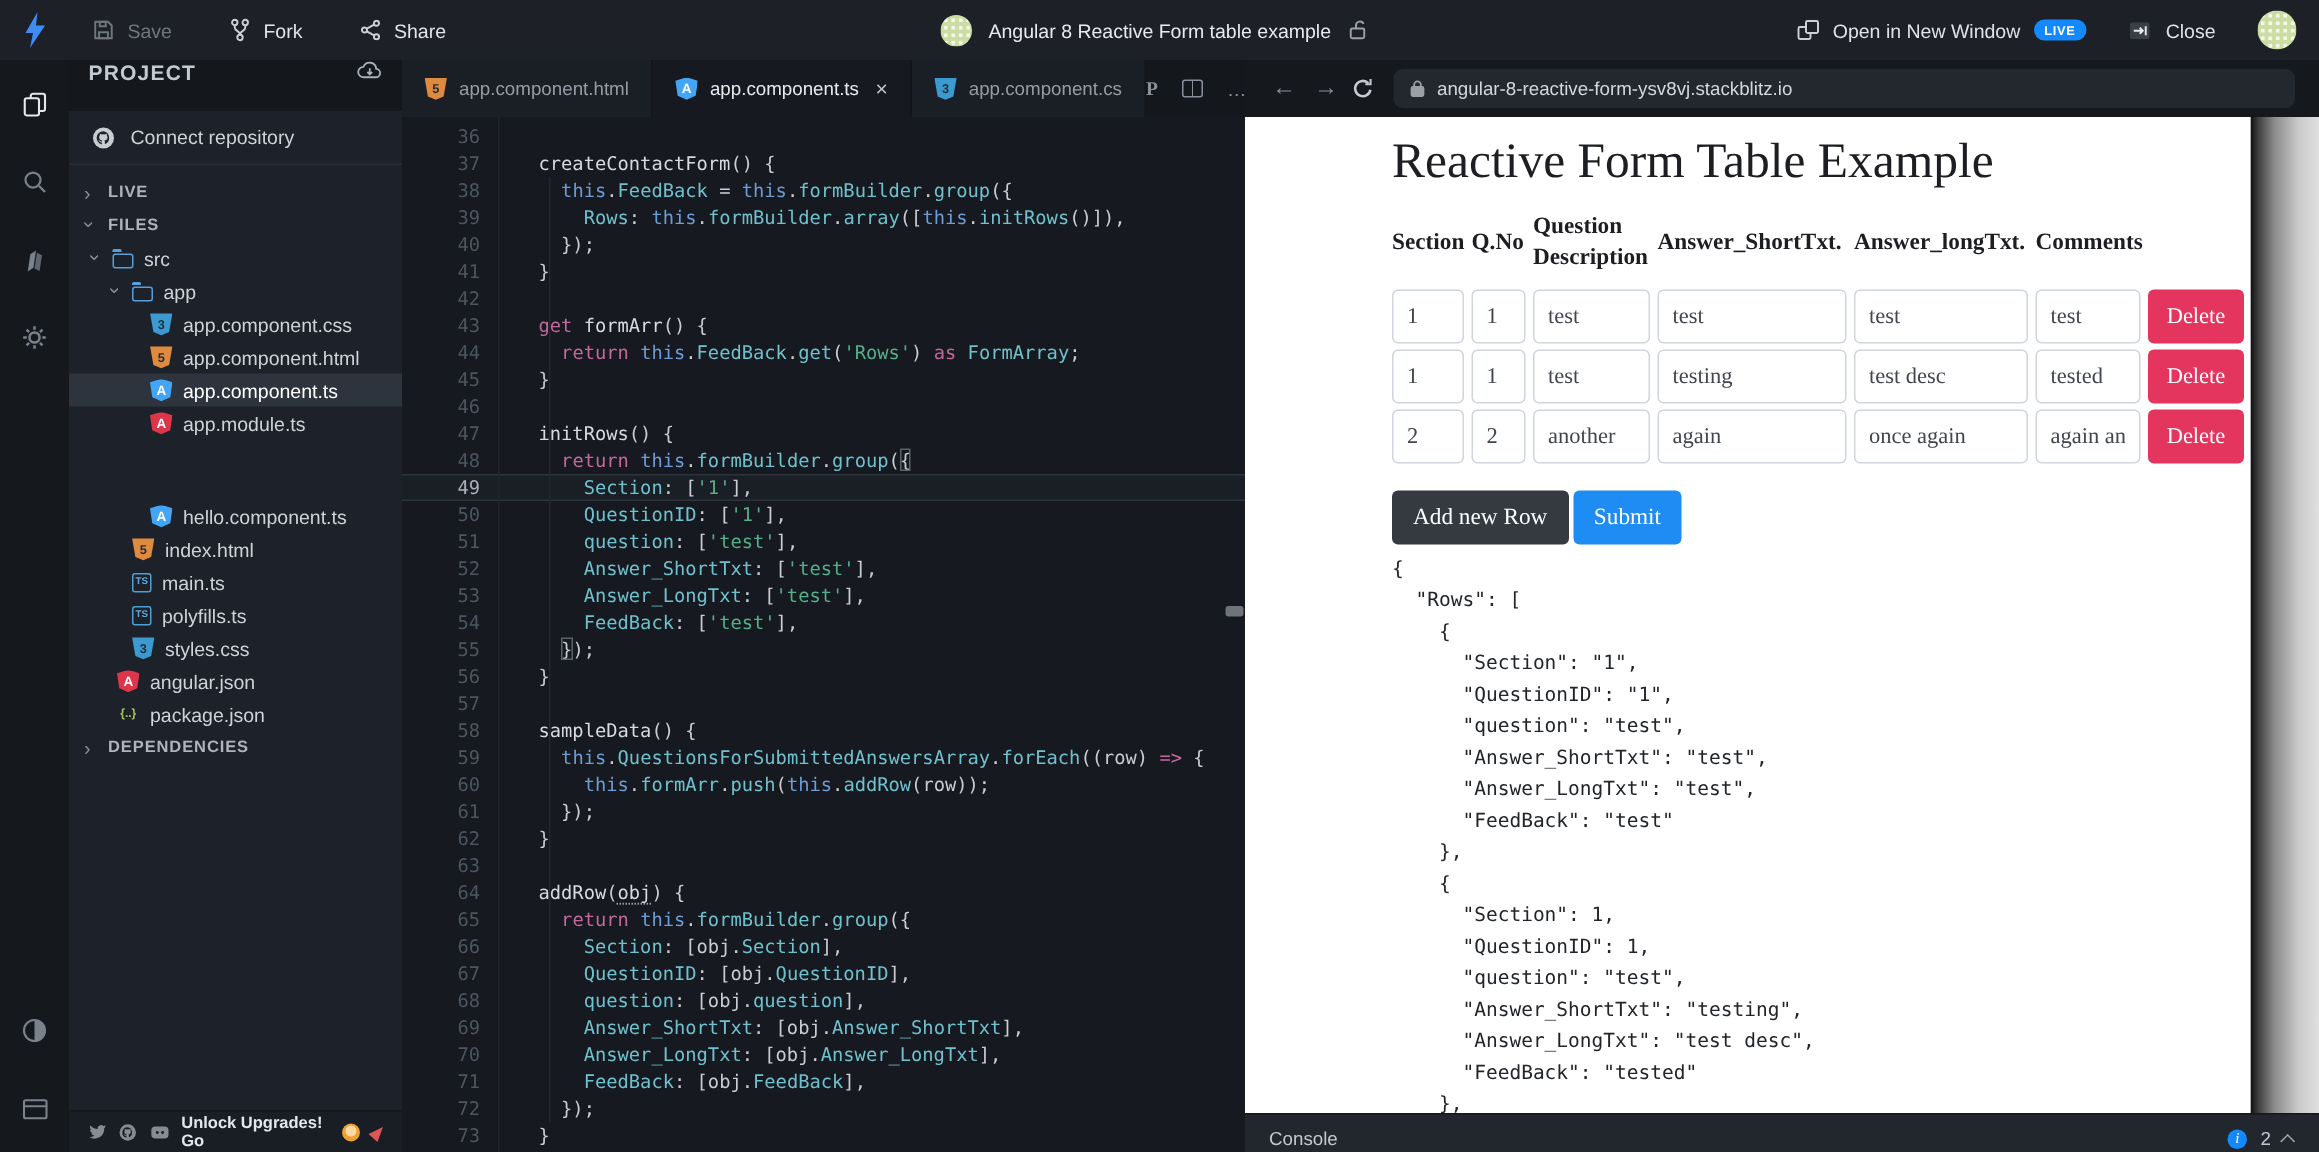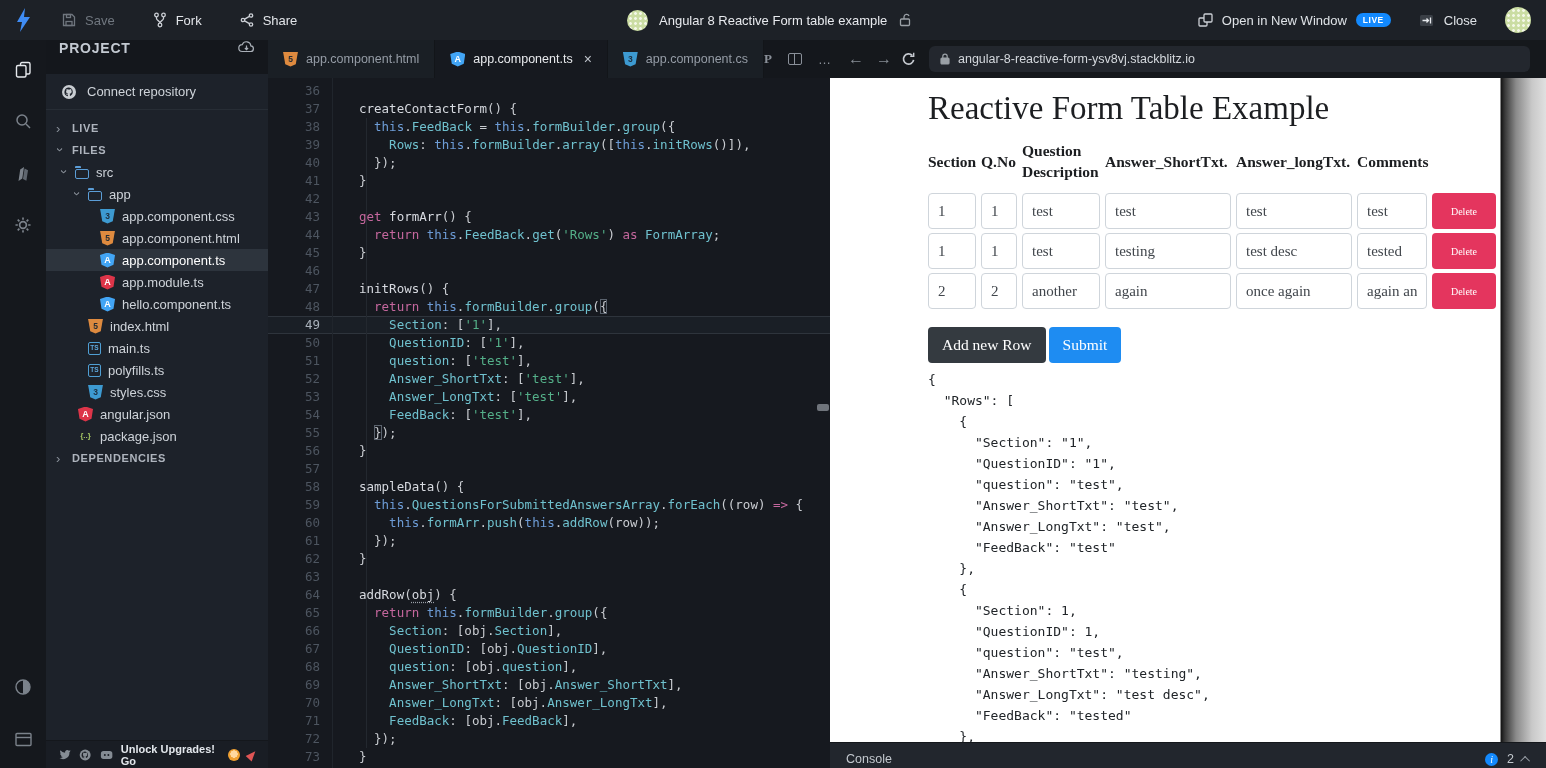--- a/index.html
+++ b/index.html
@@ -113,21 +113,21 @@
   .page{position:relative;height:664px;background:#fff;overflow:hidden;padding:2px 0 0 98px;
     font-family:"Liberation Serif",serif;color:#1c1e21}
   .page h1{font-size:33px;font-weight:400;margin:10px 0 12px}
   .thead,.trow{display:grid;grid-template-columns:48px 36px 78px 126px 116px 70px 64px;gap:5px;align-items:center}
   .th{font-weight:bold;font-size:15.5px;line-height:1.35}
   .thead{margin-bottom:8px;min-height:46px}
   .trow{margin-bottom:4px}
   .cell{height:36px;border:1px solid #cfd5db;border-radius:4px;padding:0 9px;
     font-family:"Liberation Serif",serif;font-size:15px;color:#41464c;width:100%;outline:none;background:#fff}
   .del{height:36px;background:var(--danger);color:#fff;border:none;border-radius:4px;
-    font-family:"Liberation Serif",serif;font-size:10px;cursor:pointer}
+    font-family:"Liberation Serif",serif;font-size:15px;cursor:pointer}
   .btnrow{display:flex;gap:3px;margin-top:18px}
   .btn{height:36px;padding:0 14px;border:none;border-radius:4px;color:#fff;
     font-family:"Liberation Serif",serif;font-size:15.5px;cursor:pointer}
   .btn.addrow{background:var(--darkbtn)}
   .btn.submit{background:var(--submit)}
   pre.jsonout{margin-top:6px;font-family:"DejaVu Sans Mono","Liberation Mono",monospace;
     font-size:13px;line-height:21px;color:#212529}
   .scrollstrip{position:absolute;right:0;top:0;bottom:0;width:48px;
     background:linear-gradient(to right,#ffffff 0,#ffffff 2px,#141414 3px,#3a3a3a 7px,#8a8a8a 18px,#c9c9c9 34px,#e0e0e0 48px)}
 
@@ -293,21 +293,21 @@
         <span class="flabel">app.component.html</span>
       </div>
       <div class="tree-row selected" style="padding-left: 54px;">
         <span class="ficon ngblue"></span>
         <span class="flabel">app.component.ts</span>
       </div>
       <div class="tree-row" style="padding-left: 54px;">
         <span class="ficon ngred"></span>
         <span class="flabel">app.module.ts</span>
       </div>
-      <div class="tree-row" style="padding-left: 54px;">
+      <div class="tree-row" style="padding-left: 54px; margin-top: 40px;">
         <span class="ficon ngblue"></span>
         <span class="flabel">hello.component.ts</span>
       </div>
       <div class="tree-row" style="padding-left: 42px;">
         <span class="ficon html"></span>
         <span class="flabel">index.html</span>
       </div>
       <div class="tree-row" style="padding-left: 42px;">
         <span class="ficon ts"></span>
         <span class="flabel">main.ts</span>

